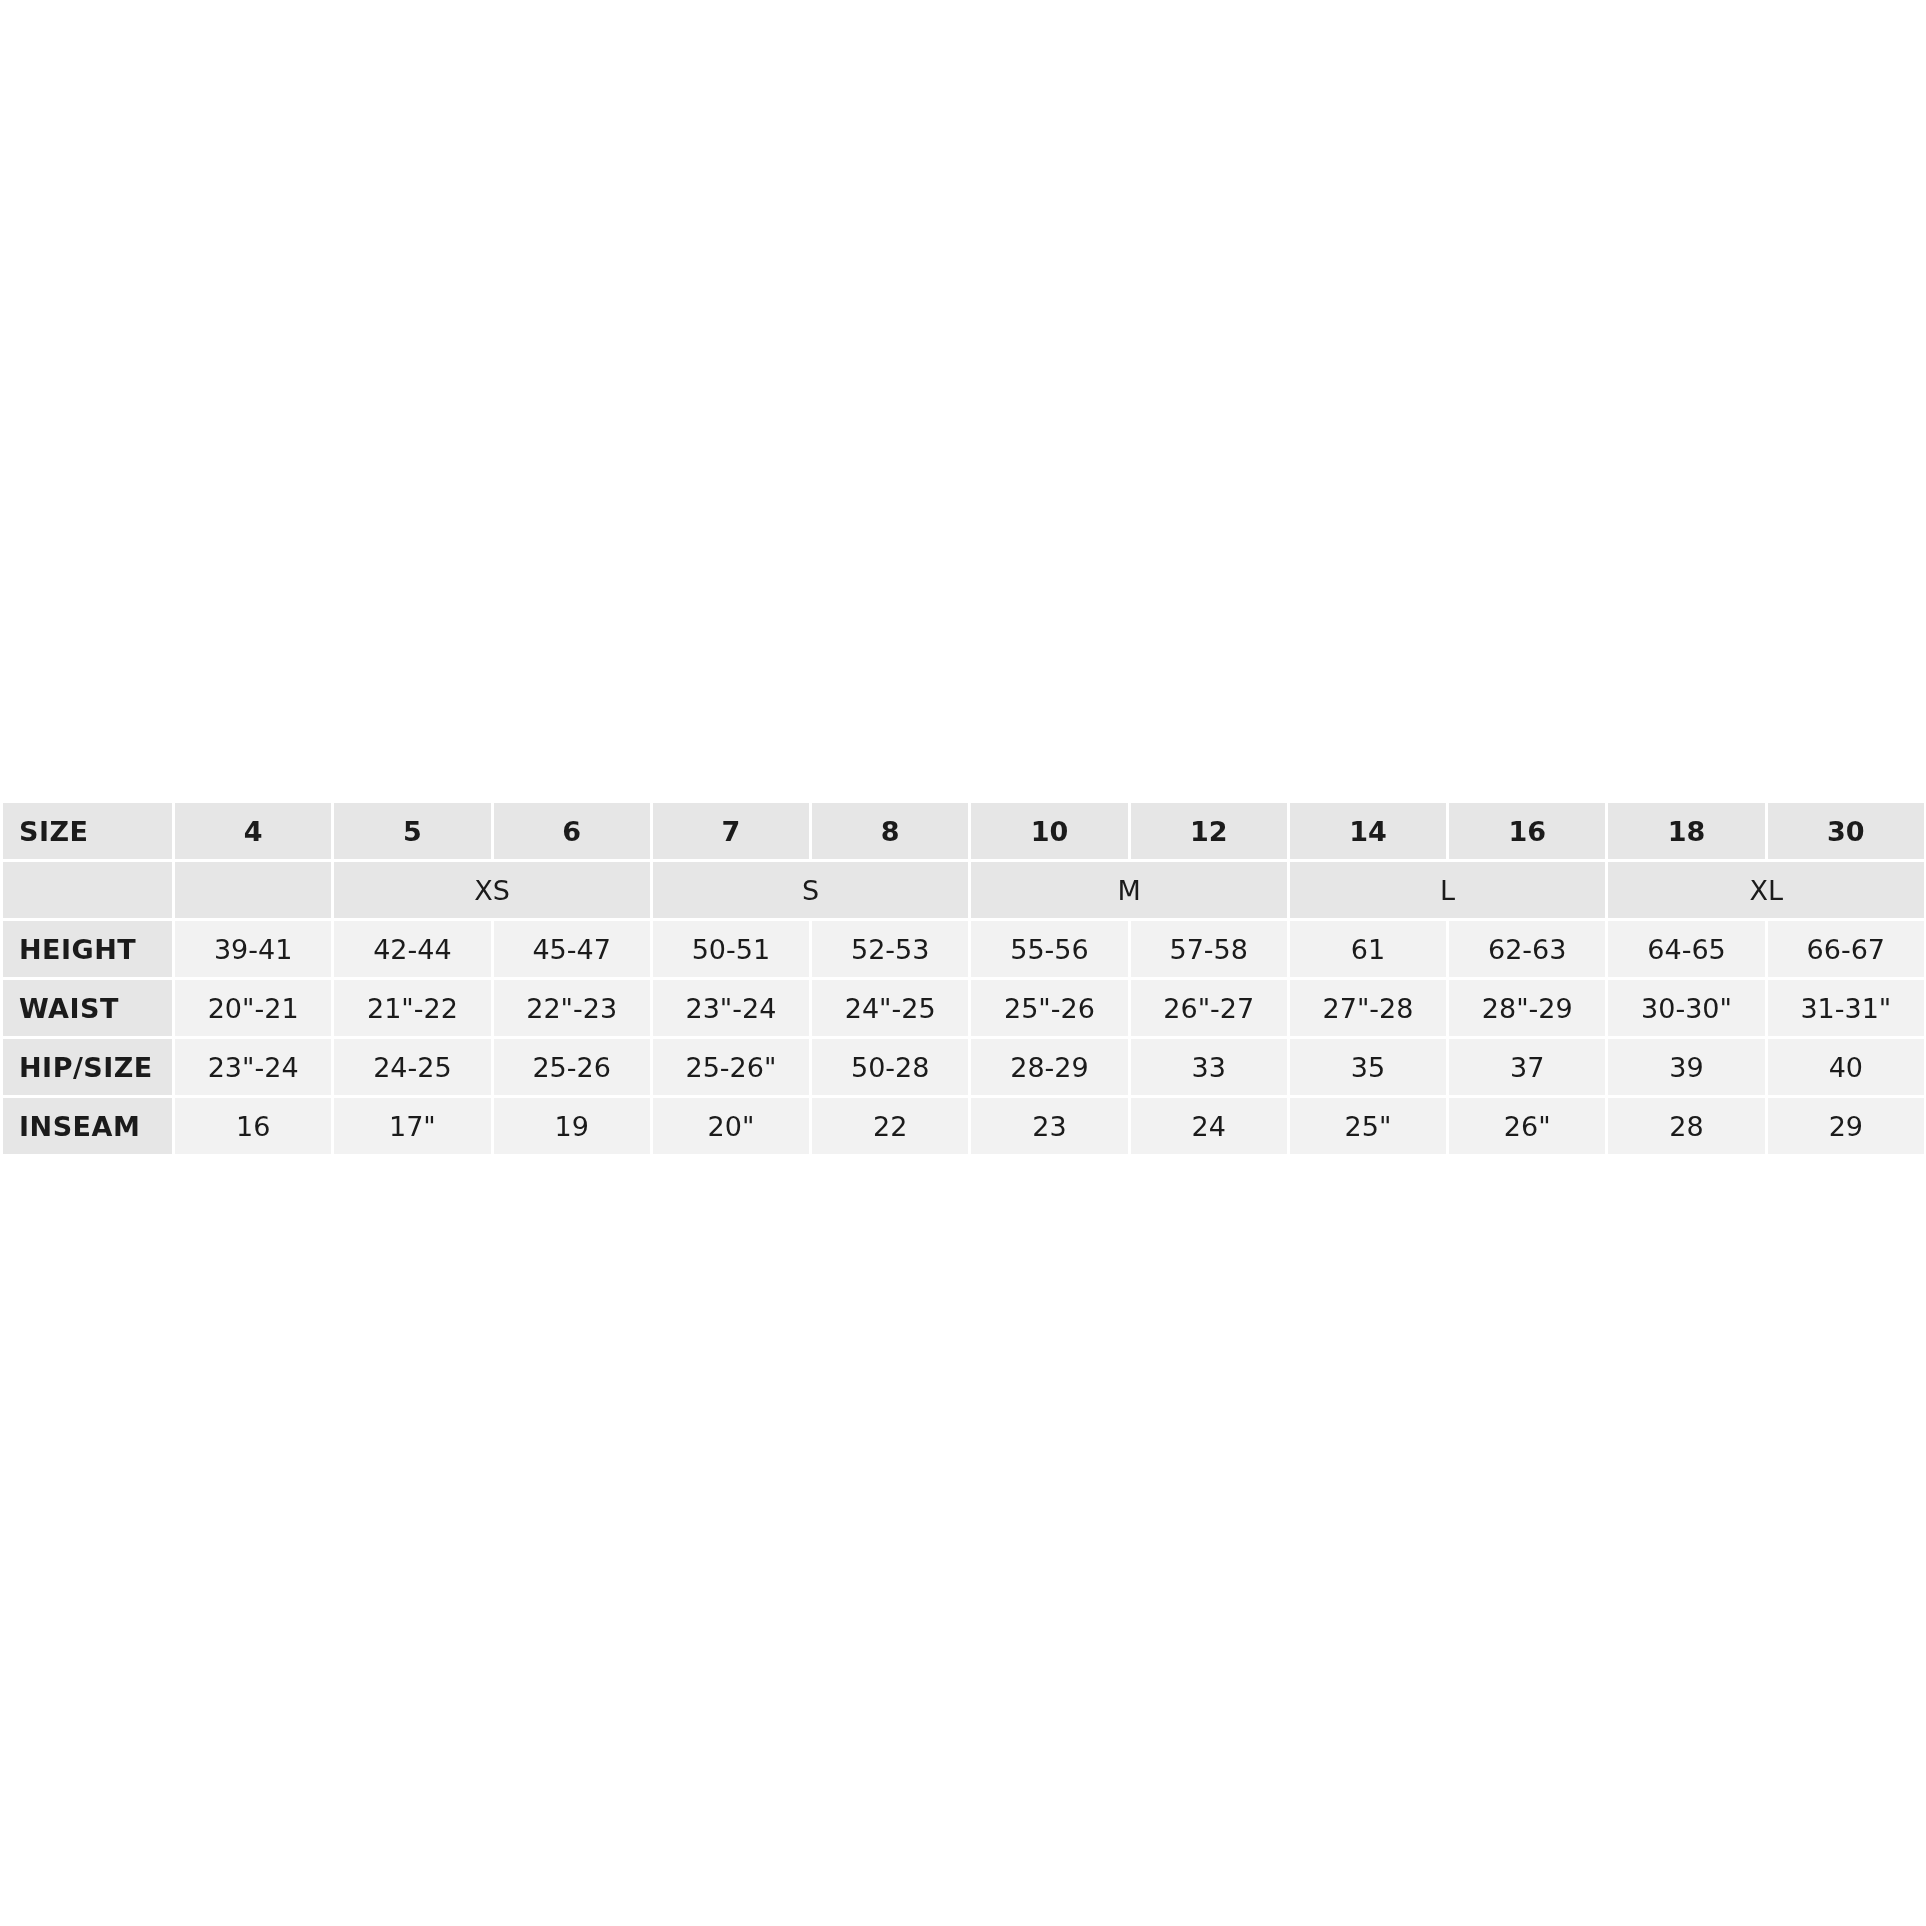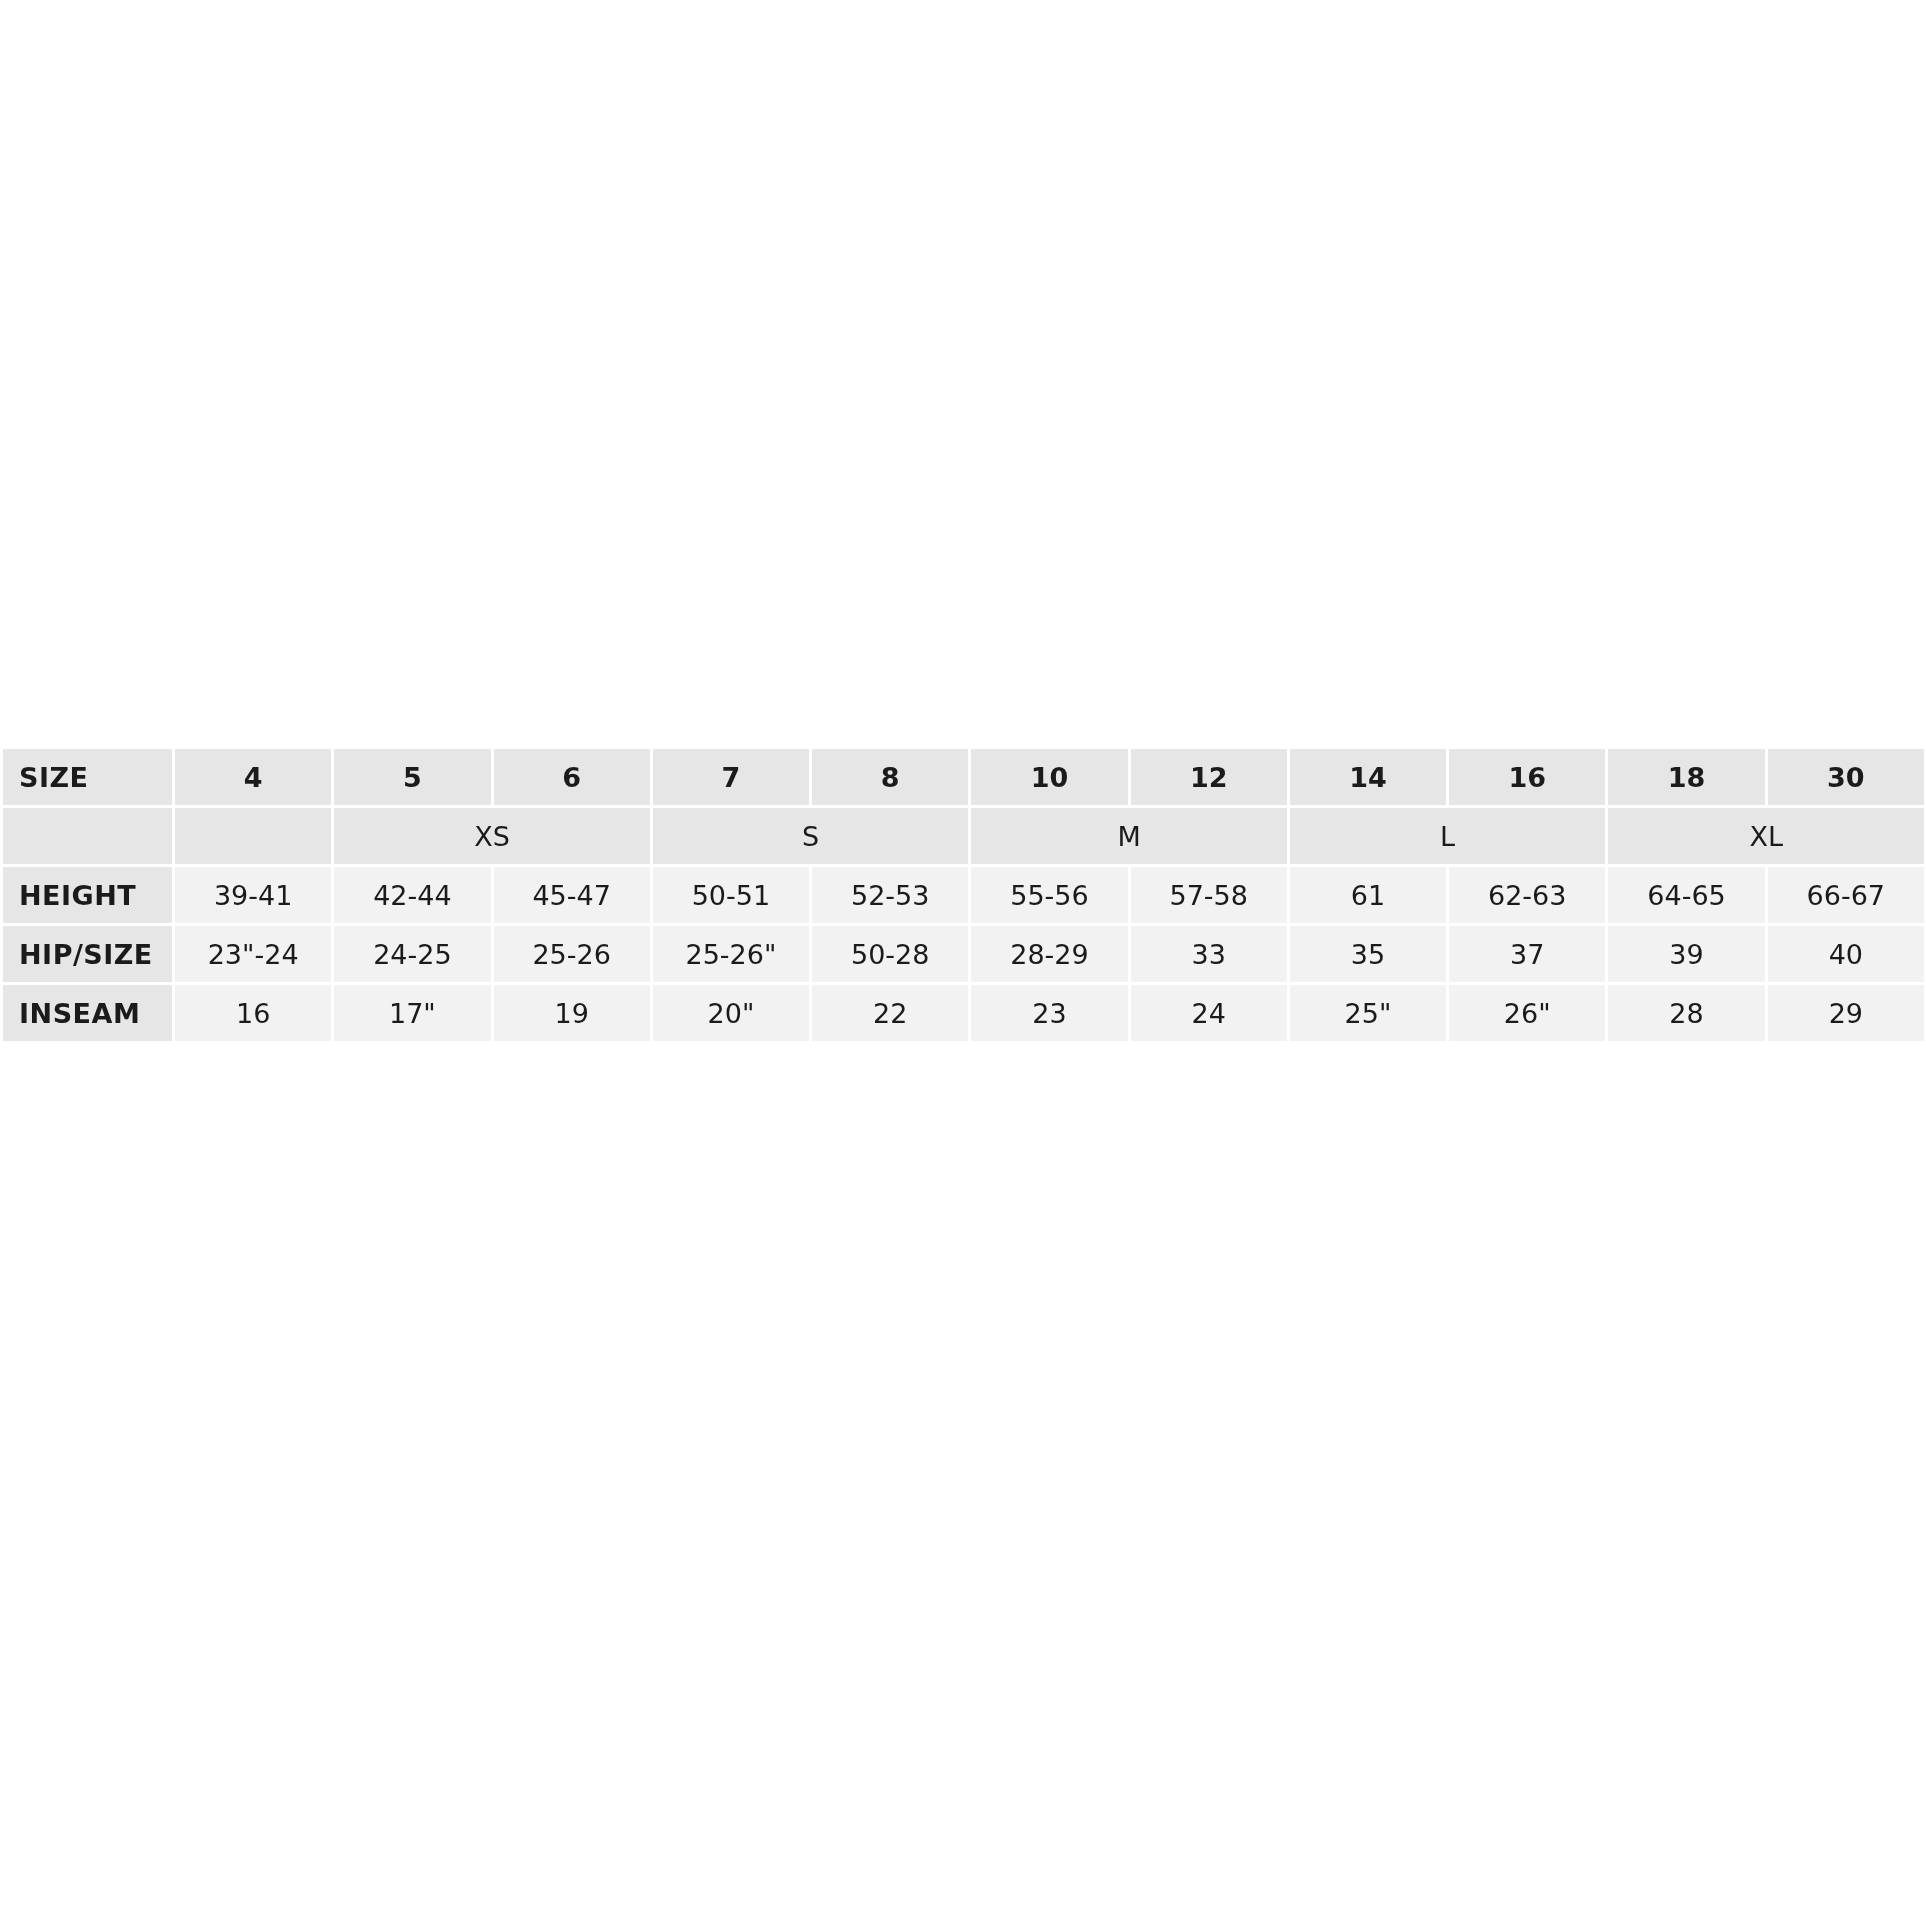--- a/index.html
+++ b/index.html
@@ -15,21 +15,21 @@
   }
   .page {
     position: relative;
     width: 1927px;
     height: 1927px;
     background: #ffffff;
   }
   .chart-wrap {
     position: absolute;
     left: 0px;
-    top: 746px;
+    top: 800px;
     width: 1927px;
   }
   table.size-chart {
     border-collapse: collapse;
     width: 1927px;
     table-layout: fixed;
   }
   table.size-chart td, table.size-chart th {
     border: 3px solid #ffffff;
     text-align: center;
@@ -111,20 +111,34 @@
           <td class="datacell">52-53</td>
           <td class="datacell">55-56</td>
           <td class="datacell">57-58</td>
           <td class="datacell">61</td>
           <td class="datacell">62-63</td>
           <td class="datacell">64-65</td>
           <td class="datacell">66-67</td>
         </tr>
 
 
+        <tr class="row-waist">
+          <td class="rowhead">WAIST</td>
+          <td class="datacell">20"-21</td>
+          <td class="datacell">21"-22</td>
+          <td class="datacell">22"-23</td>
+          <td class="datacell">23"-24</td>
+          <td class="datacell">24"-25</td>
+          <td class="datacell">25"-26</td>
+          <td class="datacell">26"-27</td>
+          <td class="datacell">27"-28</td>
+          <td class="datacell">28"-29</td>
+          <td class="datacell">30-30"</td>
+          <td class="datacell">31-31"</td>
+        </tr>
 
         <tr class="row-hip">
           <td class="rowhead">HIP/SIZE</td>
           <td class="datacell">23"-24</td>
           <td class="datacell">24-25</td>
           <td class="datacell">25-26</td>
           <td class="datacell">25-26"</td>
           <td class="datacell">50-28</td>
           <td class="datacell">28-29</td>
           <td class="datacell">33</td>

